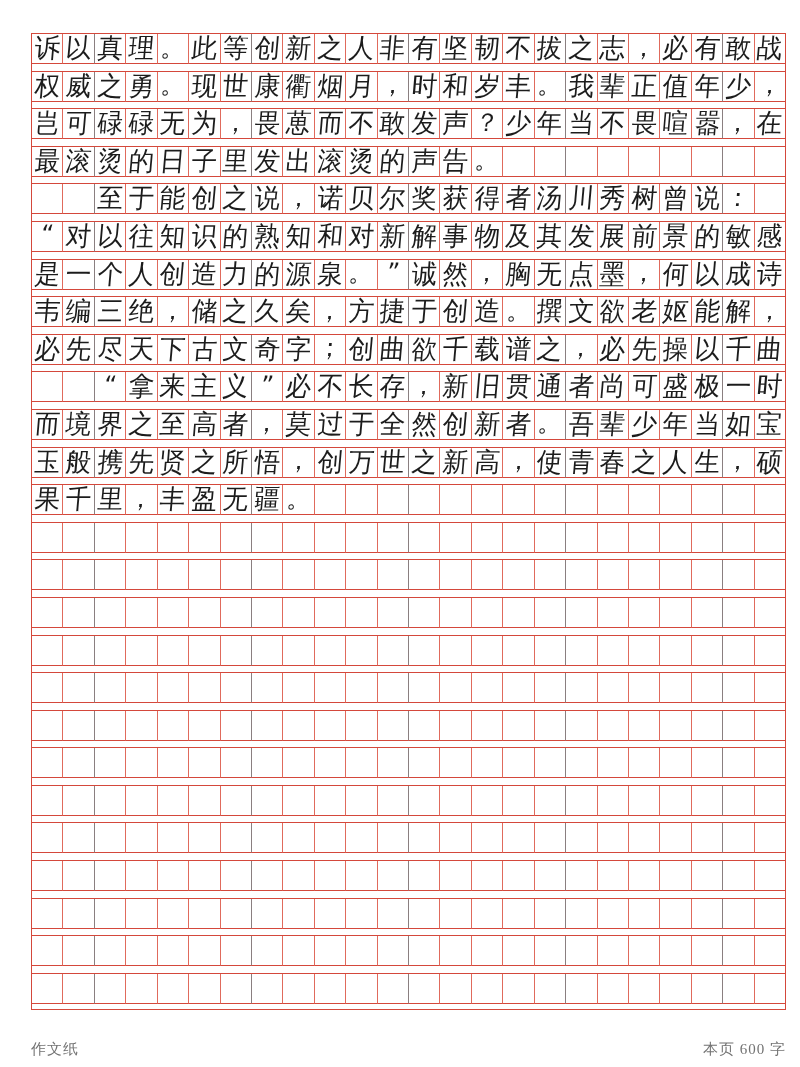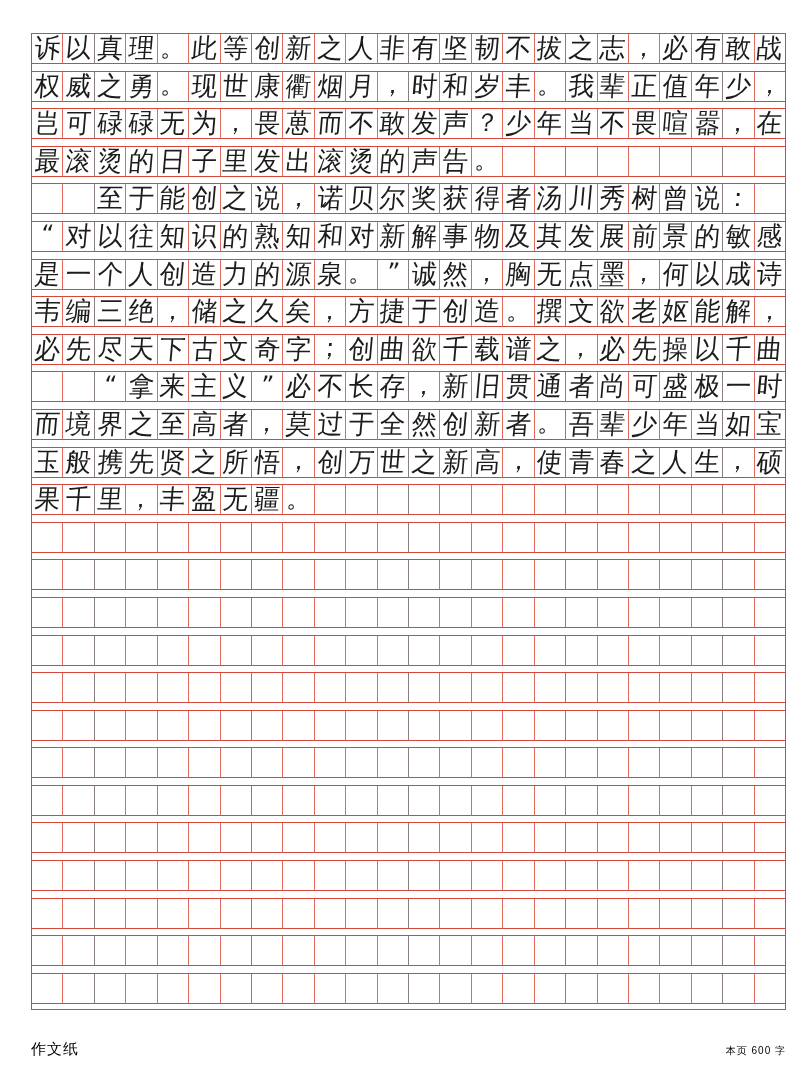--- a/index.html
+++ b/index.html
@@ -81,30 +81,30 @@
 
   
   #footer {
     position: absolute;
     left: 31px;
     top: 1040px;
     width: 755px;
     display: flex;
     justify-content: space-between;
     align-items: baseline;
-    color: #000000;
+    color: #737373;
   }
   #footer .f-left {
     font-family: "DejaVu Serif", "Liberation Serif", serif;
     font-size: 15px;
     letter-spacing: 1px;
   }
   #footer .f-right {
-    font-family: Liberation Sans, sans-serif;
-    font-size: 10px;
+    font-family: Liberation Serif, serif;
+    font-size: 15px;
     letter-spacing: 1px;
   }
 </style>
 </head>
 <body>
 
 <div id="page">
 
   <div id="sheet">
       <div class="grid-row">

